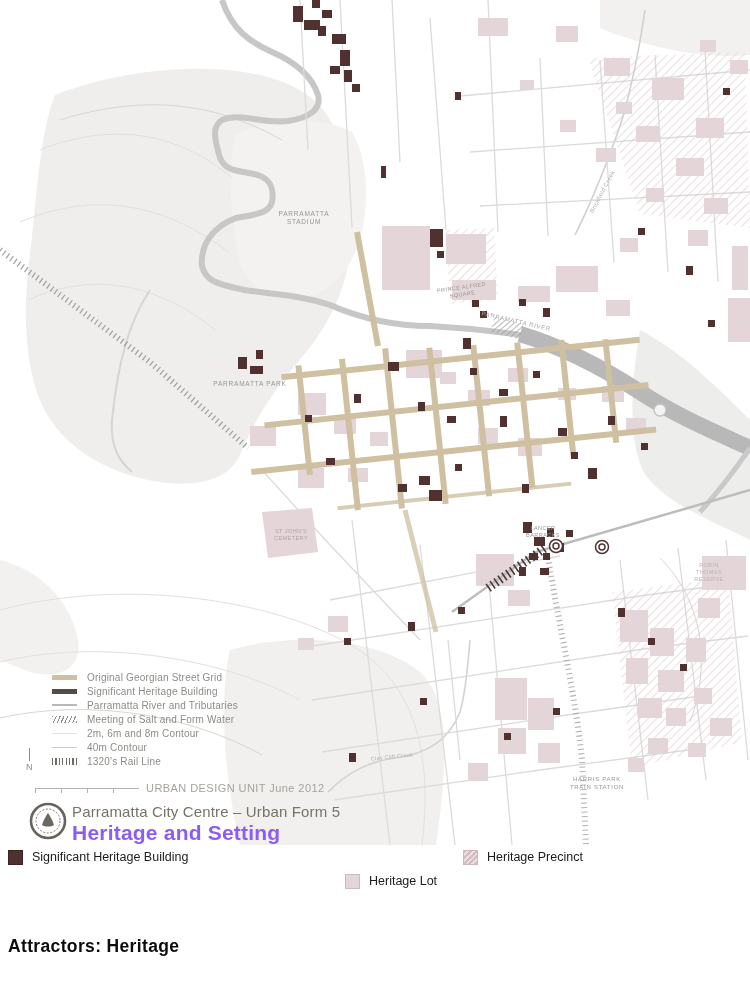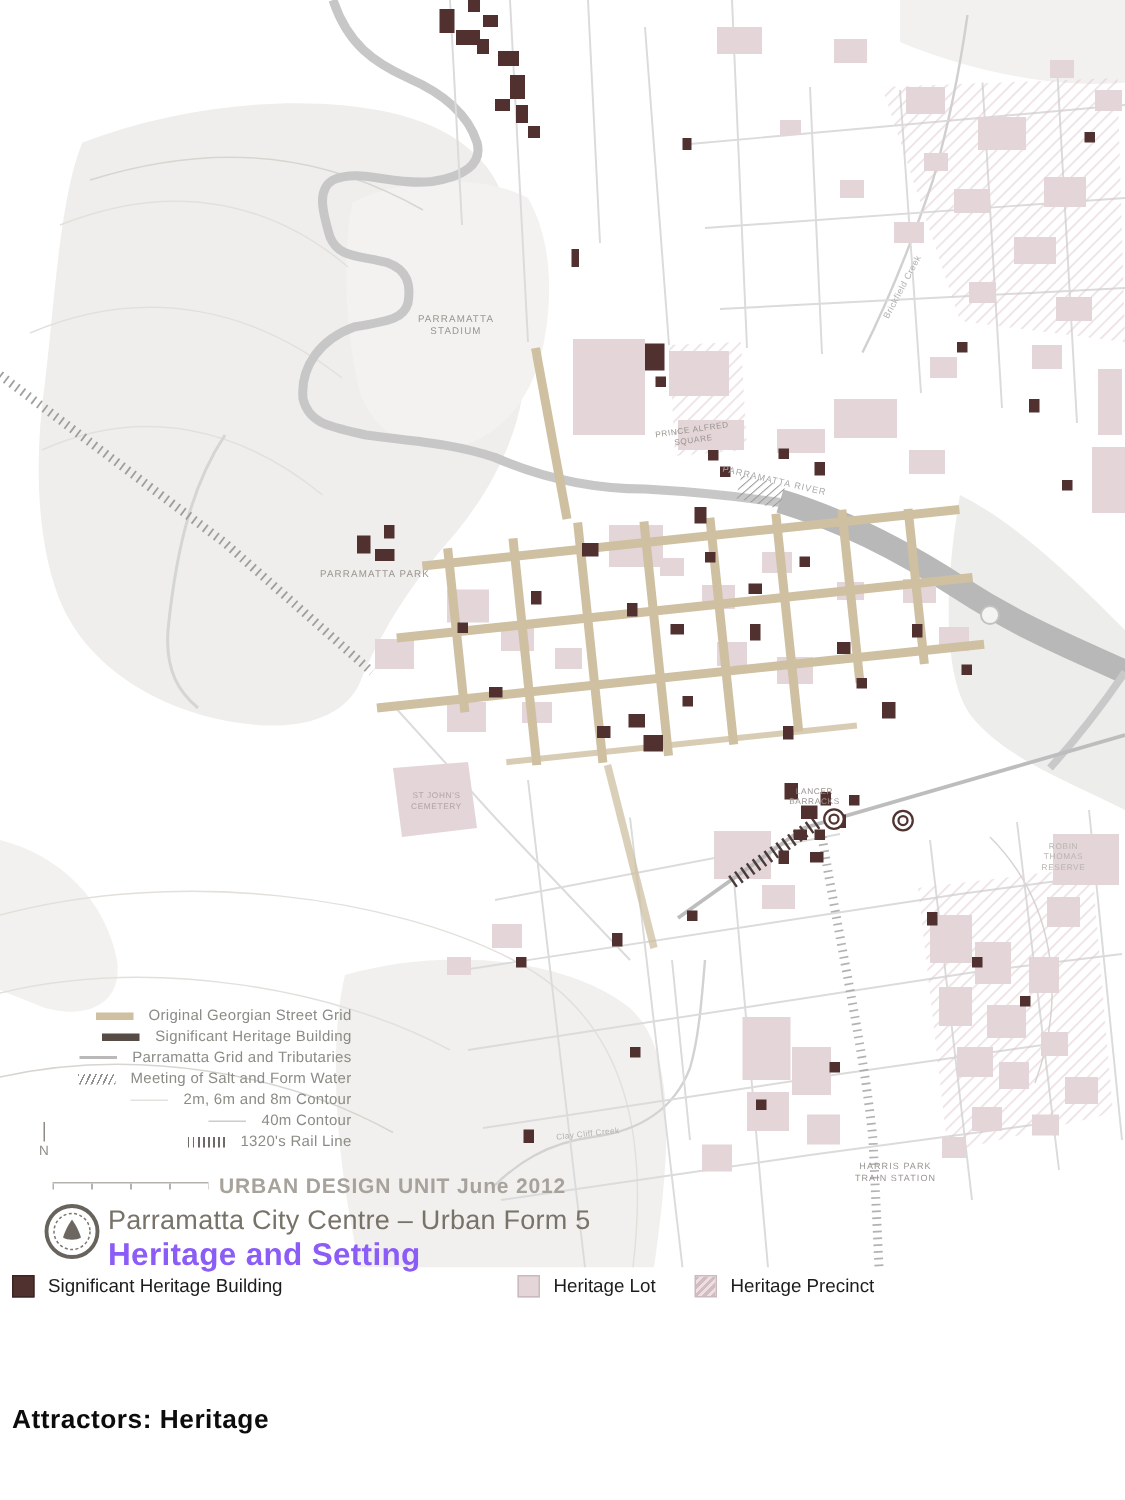--- a/index.html
+++ b/index.html
@@ -12,40 +12,40 @@
   .maplabel{position:absolute;color:#9a958f;font-size:6.5px;letter-spacing:.12em;
             text-align:center;line-height:1.25;transform:translate(-50%,-50%);
             white-space:nowrap;text-transform:uppercase;}
   .maplabel.tiny{font-size:5.5px;letter-spacing:.08em;}
   .maplabel.pinkish{color:#b3a4a6;}
   .maplabel.faint{color:#b9b6b2;}
   .maplabel.creek{text-transform:none;font-size:6px;letter-spacing:.05em;color:#b2b0ad;}
 
   
   .legend{position:absolute;left:52px;top:670px;}
-  .legend-row{display:flex;align-items:center;height:14px;justify-content:flex-end;}
+  .legend-row{display:flex;align-items:center;height:14px;}
   .legend-swatch{width:25px;margin-right:10px;flex:none;}
   .legend-label{font-size:10px;color:#8c8c86;letter-spacing:.02em;}
   .sw-grid{height:5px;background:var(--street-grid);}
   .sw-building{height:5px;background:#574b45;}
   .sw-river{height:2px;background:#b9b9b9;}
   .sw-salt{height:7px;background:repeating-linear-gradient(115deg,#8f8f8f 0 1px,transparent 1px 3.5px);}
   .sw-contour1{height:1px;background:#e4e2de;}
   .sw-contour2{height:1px;background:#cfccc7;}
   .sw-rail{height:7px;background:repeating-linear-gradient(90deg,#6e6a66 0 1.2px,transparent 1.2px 3.4px);}
 
   .north{position:absolute;left:26px;top:748px;color:#8f8b85;font-size:9px;text-align:center;}
   .north .stem{width:1px;height:13px;background:#8f8b85;margin:0 auto 1px auto;}
   .scalebar{position:absolute;left:35px;top:788px;width:104px;height:4px;
             border-top:1px solid #b5b2ad;
             background:repeating-linear-gradient(90deg,#b5b2ad 0 1px,transparent 1px 26px);}
-  .credit{position:absolute;left:146px;top:782px;font-size:14px;color:#a7a29b;letter-spacing:.04em;font-weight:bold;}
+  .credit{position:absolute;left:146px;top:782px;font-size:11px;color:#a7a29b;letter-spacing:.04em;}
 
   .titleblock{position:absolute;left:72px;top:803px;}
-  .title-line1{font-size:18px;color:#787369;letter-spacing:.01em;}
+  .title-line1{font-size:15px;color:#787369;letter-spacing:.01em;}
   .title-line2{font-size:21px;font-weight:bold;color:#8b5cf6;margin-top:1px;letter-spacing:.01em;}
   .logo{position:absolute;left:28px;top:801px;width:40px;height:40px;}
 
   
   .bottom-legend{position:absolute;left:0;top:846px;width:750px;height:22px;}
   .bl-item{position:absolute;display:flex;align-items:center;height:22px;}
   .bl-swatch{width:13px;height:13px;margin-right:9px;flex:none;}
   .bl-label{font-size:12.5px;color:#1c1c1c;}
   .bl-dark{background:var(--heritage-building);border:1px solid #3a2523;}
   .bl-pink{background:var(--heritage-lot);border:1px solid #cbbabd;}
@@ -347,21 +347,21 @@
       <div class="legend-row">
         <div class="legend-swatch sw-grid"></div>
         <span class="legend-label">Original Georgian Street Grid</span>
       </div>
       <div class="legend-row">
         <div class="legend-swatch sw-building"></div>
         <span class="legend-label">Significant Heritage Building</span>
       </div>
       <div class="legend-row">
         <div class="legend-swatch sw-river"></div>
-        <span class="legend-label">Parramatta Grid and Tributaries</span>
+        <span class="legend-label">Parramatta River and Tributaries</span>
       </div>
       <div class="legend-row">
         <div class="legend-swatch sw-salt"></div>
         <span class="legend-label">Meeting of Salt and Form Water</span>
       </div>
       <div class="legend-row">
         <div class="legend-swatch sw-contour1"></div>
         <span class="legend-label">2m, 6m and 8m Contour</span>
       </div>
       <div class="legend-row">
@@ -392,21 +392,21 @@
       <div class="title-line1">Parramatta City Centre – Urban Form 5</div>
       <div class="title-line2">Heritage and Setting</div>
     </div>
   </div>
 
   <div class="bottom-legend">
     <div class="bl-item" style="left:8px;">
       <div class="bl-swatch bl-dark"></div>
       <span class="bl-label">Significant Heritage Building</span>
     </div>
-    <div class="bl-item" style="left:345px;">
+    <div class="bl-item" style="left:345px;margin-top:24px;">
       <div class="bl-swatch bl-pink"></div>
       <span class="bl-label">Heritage Lot</span>
     </div>
     <div class="bl-item" style="left:463px;">
       <div class="bl-swatch bl-hatch"></div>
       <span class="bl-label">Heritage Precinct</span>
     </div>
   </div>
 
   <div class="caption">Attractors: Heritage</div>

